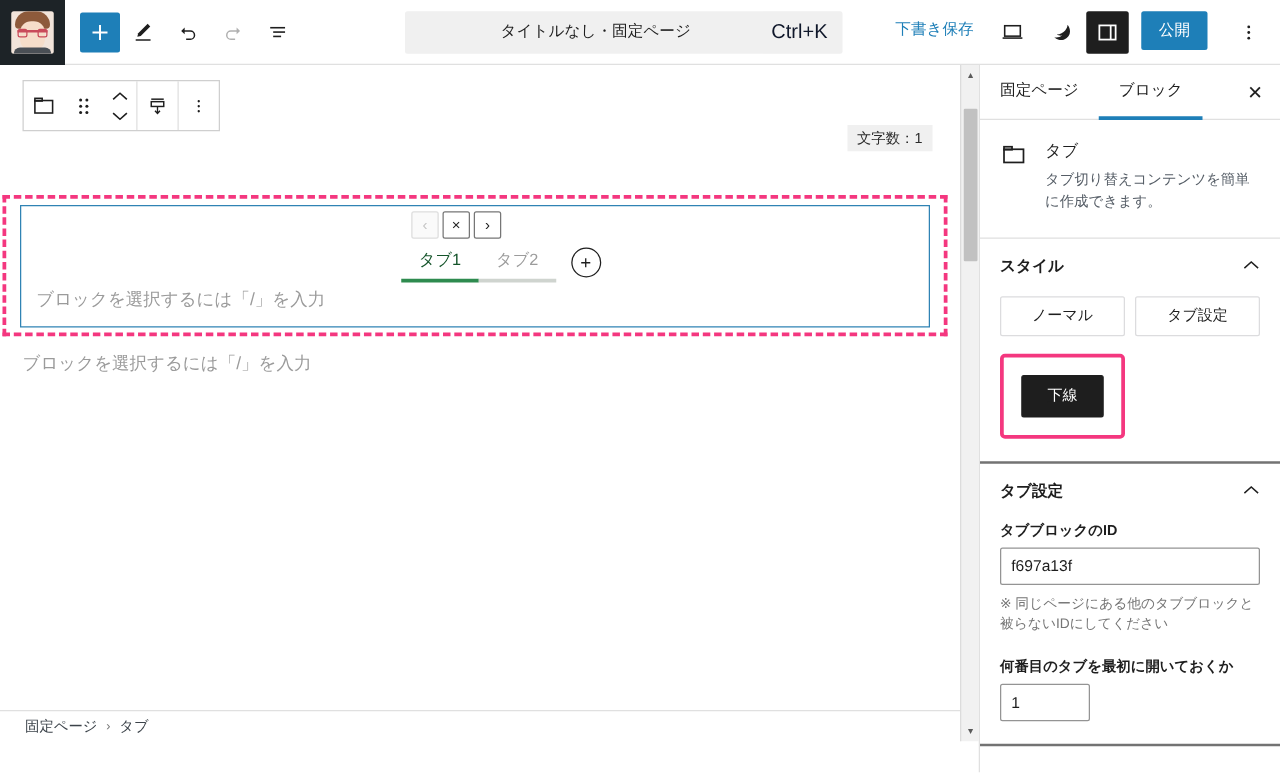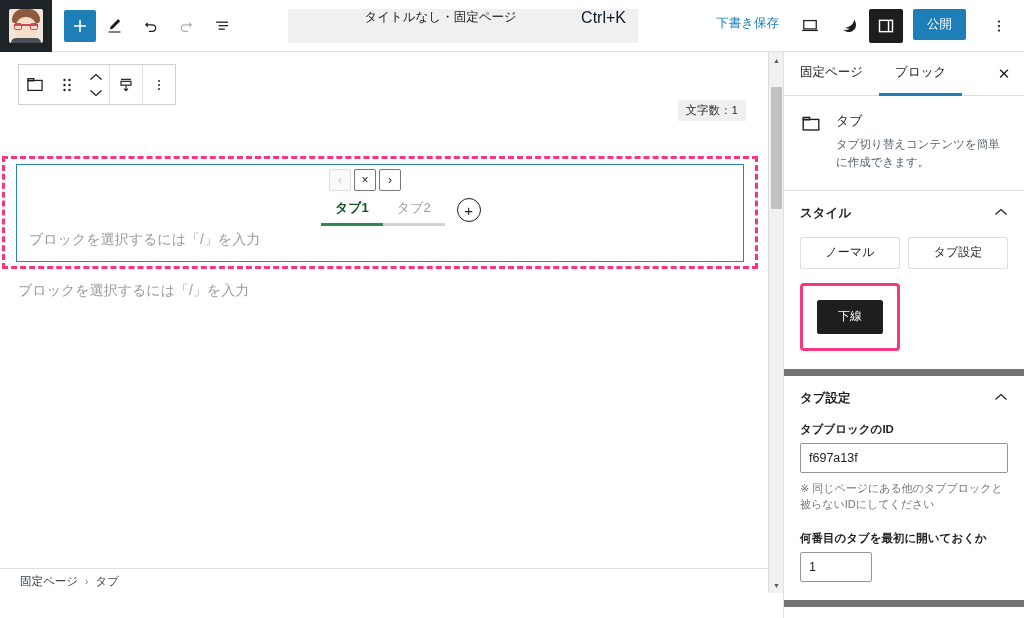--- a/index.html
+++ b/index.html
@@ -65,23 +65,23 @@
     width: 32px; height: 32px; background: #1e7fb8;
     display: flex; align-items: center; justify-content: center;
     border-radius: 2px; margin-left: 12px; cursor: pointer;
   }
   .plus-btn svg { display: block; }
 
   .title-field {
     flex: 0 0 auto;
     width: 350px; height: 34px;
     background: #f0f0f0; border-radius: 2px;
-    display: flex; align-items: flex-start; justify-content: space-between;
+    display: flex; align-items: center; justify-content: space-between;
     padding: 0 12px;
-    margin-left: 48px;
+    margin-left: 84px;
     color: #1e1e1e; font-size: 12.5px;
     cursor: pointer;
   }
   .title-field .t-main { flex:1; text-align:center; }
   .title-field .t-kbd { color: #0f172a; font-size: 16px; }
 
   .top-right {
     margin-left: auto; display: flex; align-items: flex-start; gap: 4px;
     padding-right: 8px;
   }
@@ -163,21 +163,21 @@
 
   .tab-row {
     position: absolute; left: 304px; top: 32px;
     display: flex; align-items: flex-end;
   }
   .tab-item {
     padding: 2px 14px 6px; font-size: 13px; cursor: pointer;
     border-bottom: 3px solid #cfd4cf; min-width: 54px; text-align:center;
   }
   .tab-item.active {
-    color: #14542a; font-weight: bold; border-bottom-color: #2e8b4f;
+    color: #14542a; font-weight: normal; border-bottom-color: #2e8b4f;
   }
   .tab-item.inactive { color: #9b9b9b; }
   .tab-add {
     margin-left: 12px; margin-bottom: 4px;
     width: 24px; height: 24px; border-radius: 50%;
     border: 1.5px solid #1e1e1e;
     display:flex; align-items:center; justify-content:center;
     cursor:pointer; font-size: 15px; line-height:1; color:#1e1e1e;
     background:#fff;
   }
@@ -242,21 +242,21 @@
   }
 
   .sb-blockinfo {
     display: flex; gap: 12px; padding: 16px 16px 18px;
     border-bottom: 1px solid #e0e0e0;
   }
   .sb-blockinfo .bi-icon { flex: 0 0 24px; padding-top: 1px; }
   .bi-name { font-size: 13px; color: #1e1e1e; margin-bottom: 6px; }
   .bi-desc { font-size: 11.5px; color: #555d66; line-height: 1.55; }
 
-  .panel { border-bottom: 7px solid #737373; }
+  .panel { border-bottom: 2px solid #737373; }
   .panel-head {
     height: 46px; display: flex; align-items: center; justify-content: space-between;
     padding: 0 16px; cursor: pointer;
   }
   .panel-title { font-size: 12.5px; font-weight: bold; color: #1e1e1e; }
   .chev { color: #1e1e1e; font-size: 10px; }
   .panel-body { padding: 0 16px 18px; }
 
   .style-grid { display: grid; grid-template-columns: 1fr 1fr; gap: 8px; }
   .style-btn {

